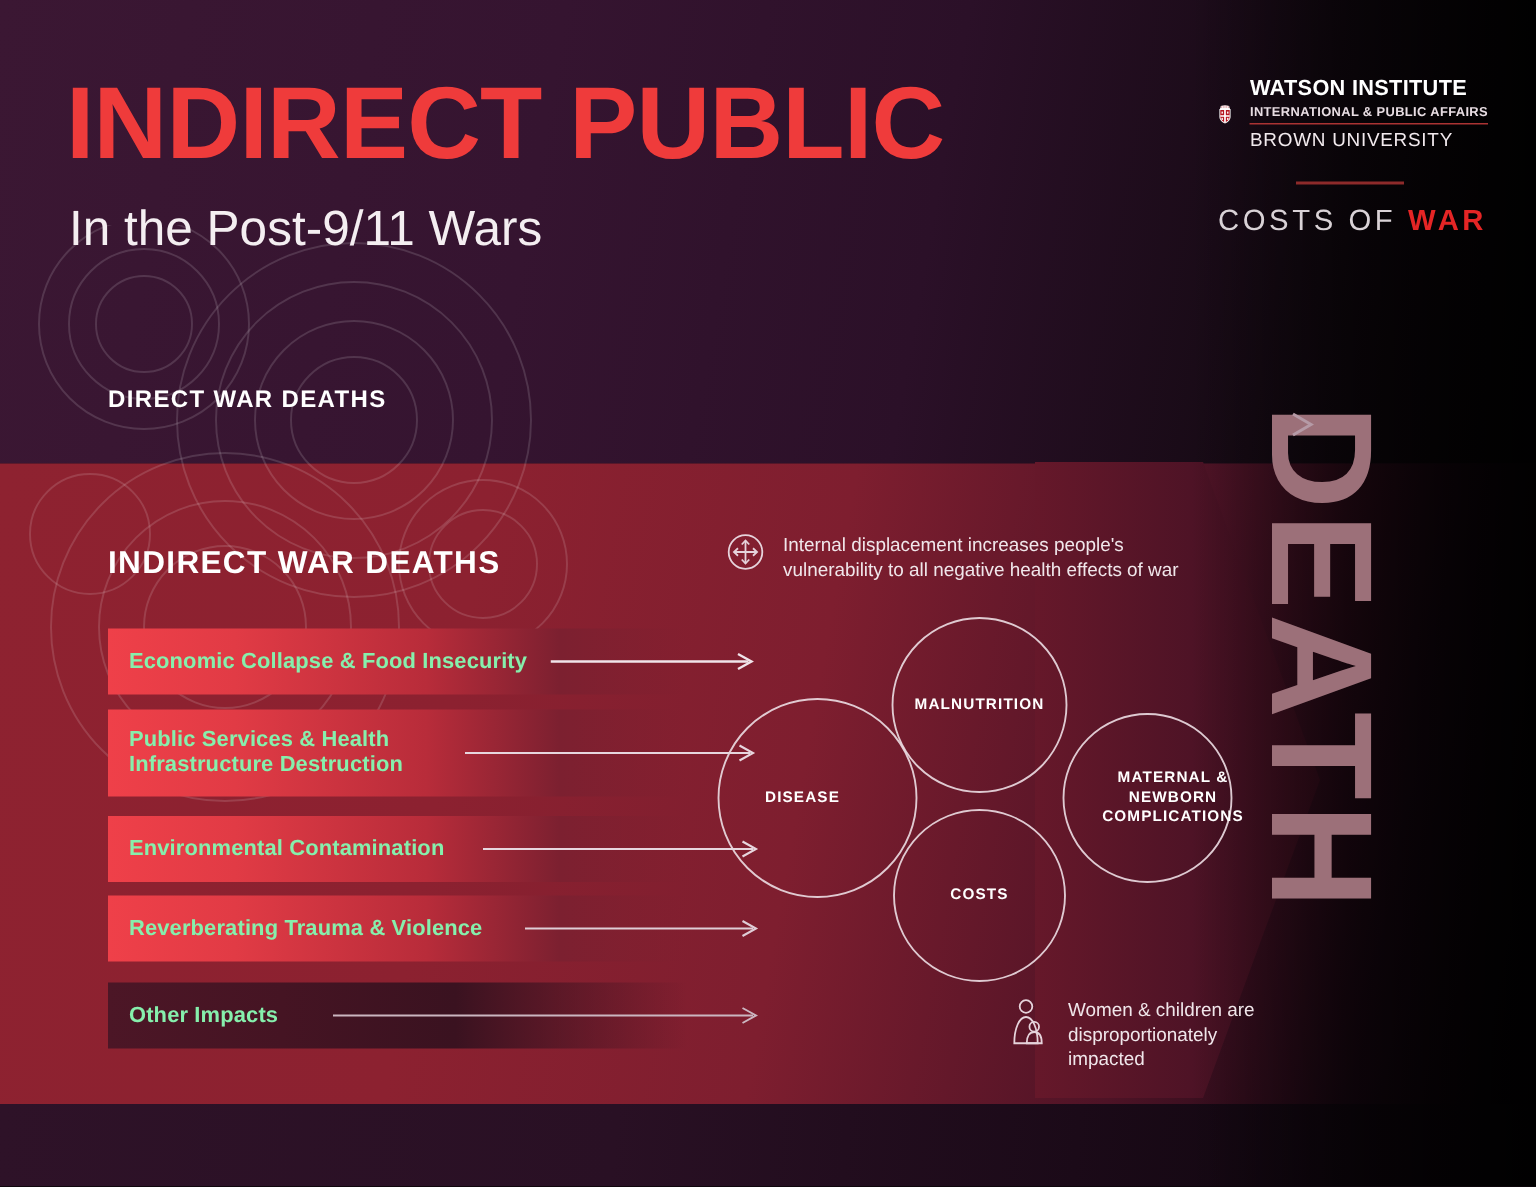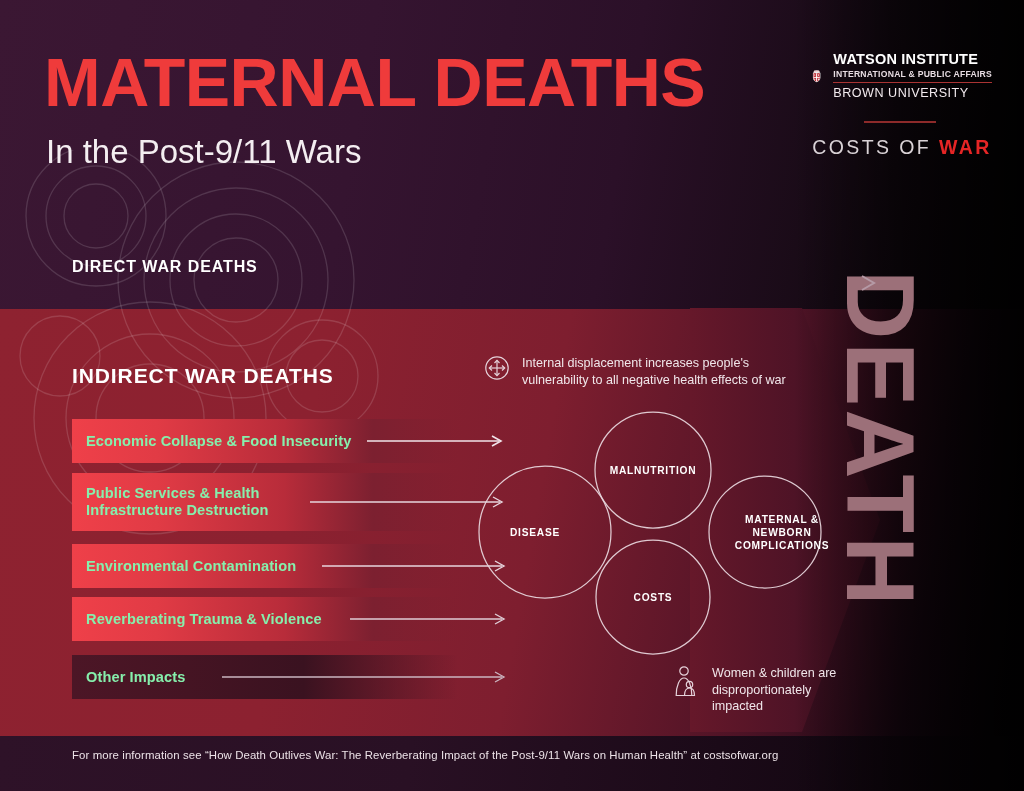--- a/index.html
+++ b/index.html
@@ -68,21 +68,21 @@
   
   .brand{position:absolute;left:812px;top:48px;width:180px;}
   .brand-row{display:flex;align-items:center;gap:12px;}
   .brand-text{display:flex;flex-direction:column;}
   .b-l1{font-size:14.5px;font-weight:700;color:#fff;letter-spacing:.2px;line-height:17px;white-space:nowrap;}
   .b-l2{font-size:8.6px;font-weight:600;color:#e8dde3;letter-spacing:.25px;line-height:12px;white-space:nowrap;}
   .b-rule{height:1px;background:#a33;margin:2px 0 2px 0;}
   .b-l3{font-size:12.6px;font-weight:400;color:#f2eaee;letter-spacing:.5px;line-height:16px;white-space:nowrap;}
   .b-divider{width:72px;height:2px;background:#8d2a2a;margin:17px 0 0 52px;}
   .costs{
-    position:absolute;left:0;top:88px;width:180px;text-align:center;
+    position:absolute;left:0;top:88px;width:180px;text-align:left;
     font-size:19.5px;letter-spacing:2.4px;color:#d9d2d6;white-space:nowrap;
   }
   .costs .war{color:#e52525;font-weight:800;}
 
   
   .lbl-direct{
     position:absolute;left:72px;top:258px;
     font-size:16px;font-weight:800;color:#fff;letter-spacing:.9px;white-space:nowrap;
   }
   .lbl-indirect{
@@ -172,21 +172,21 @@
         <stop offset="100%" stop-color="#3a0e1e"></stop>
       </linearGradient>
     </defs>
     <path d="M0,8 L112,8 L190,220 L112,432 L0,432 Z" fill="url(#chevGrad)"></path>
   </svg>
 
   <div class="bg-rightfade"></div>
 
   <div class="death-word">DEATH</div>
 
-  <div class="title-main">MATERNAL DEATHS</div>
+  <div class="title-main">INDIRECT PUBLIC</div>
   <div class="title-sub">In the Post-9/11 Wars</div>
 
   <div class="brand">
     <div class="brand-row">
       <svg width="40" height="56" viewBox="0 0 40 56">
         <path d="M4,14 L36,14 L36,36 C36,46 28,52 20,55 C12,52 4,46 4,36 Z" fill="#ffffff"></path>
         <path d="M6.5,16.5 L33.5,16.5 L33.5,35.5 C33.5,44 27,49.5 20,52.2 C13,49.5 6.5,44 6.5,35.5 Z" fill="#b5141e"></path>
         <rect x="17.6" y="16.5" width="4.8" height="35.7" fill="#ffffff"></rect>
         <rect x="6.5" y="31.5" width="27" height="4.4" fill="#ffffff"></rect>
         <g fill="#ffffff">
@@ -319,15 +319,14 @@
       </g>
     </svg>
     <div class="c-lbl" style="left:70px;top:132px;">DISEASE</div>
     <div class="c-lbl" style="left:188px;top:70px;">MALNUTRITION</div>
     <div class="c-lbl" style="left:317px;top:132px;">MATERNAL &amp;
 NEWBORN
 COMPLICATIONS</div>
     <div class="c-lbl" style="left:188px;top:197px;">COSTS</div>
   </div>
 
-  <div class="footer">For more information see “How Death Outlives War: The Reverberating Impact of the Post-9/11 Wars on Human Health” at costsofwar.org</div>
 
 </div>
 
 </body></html>

